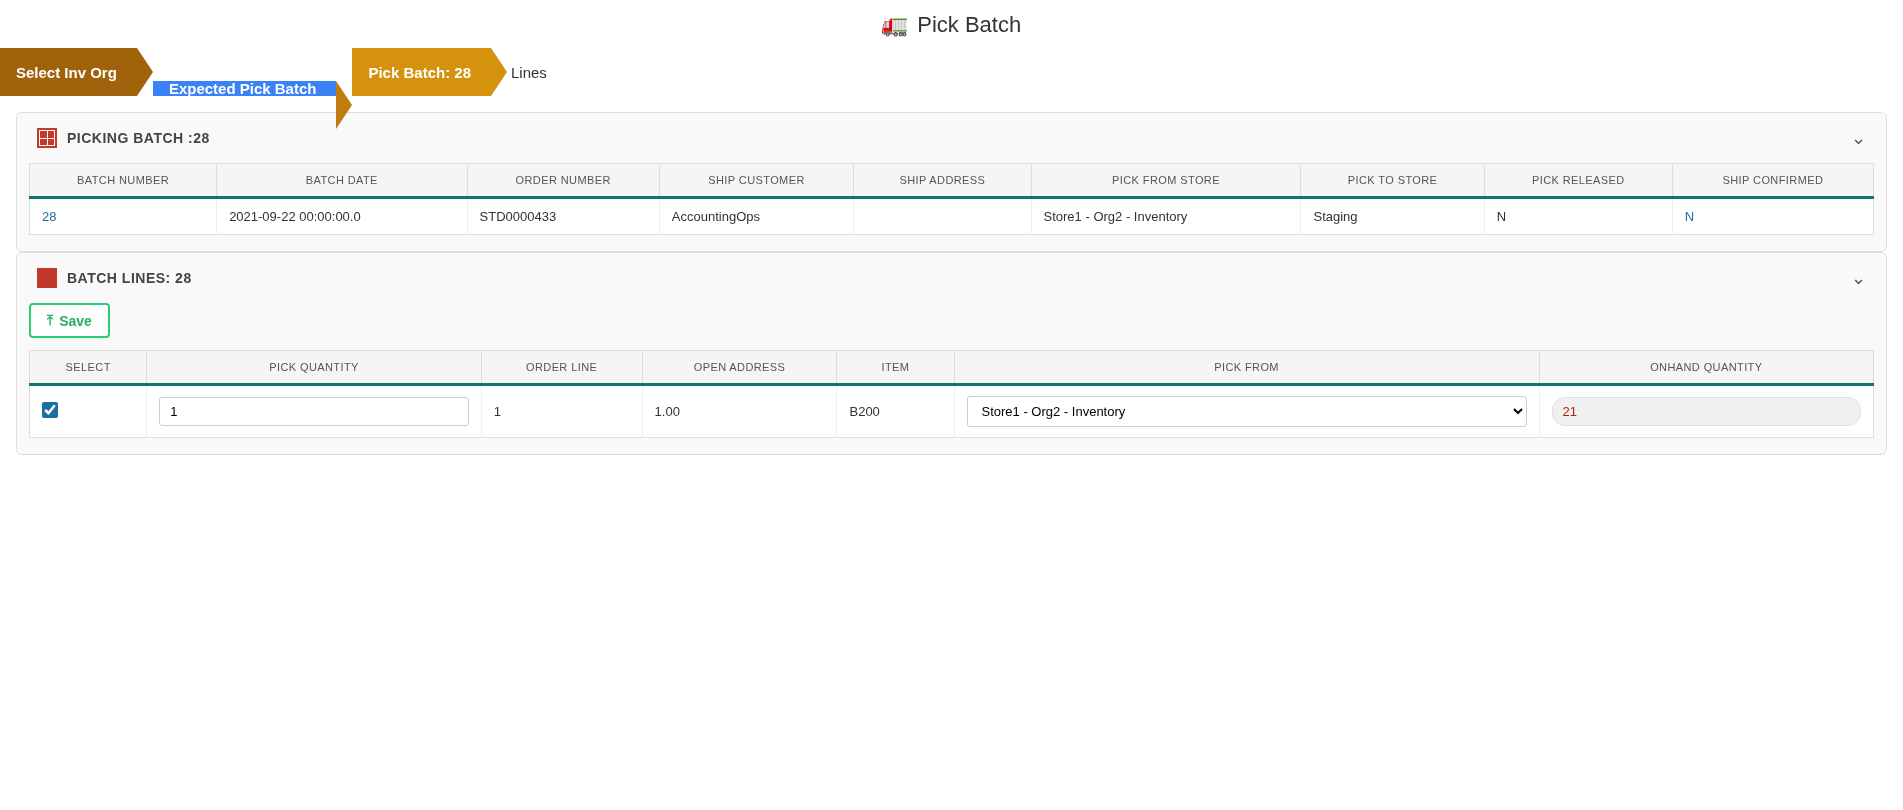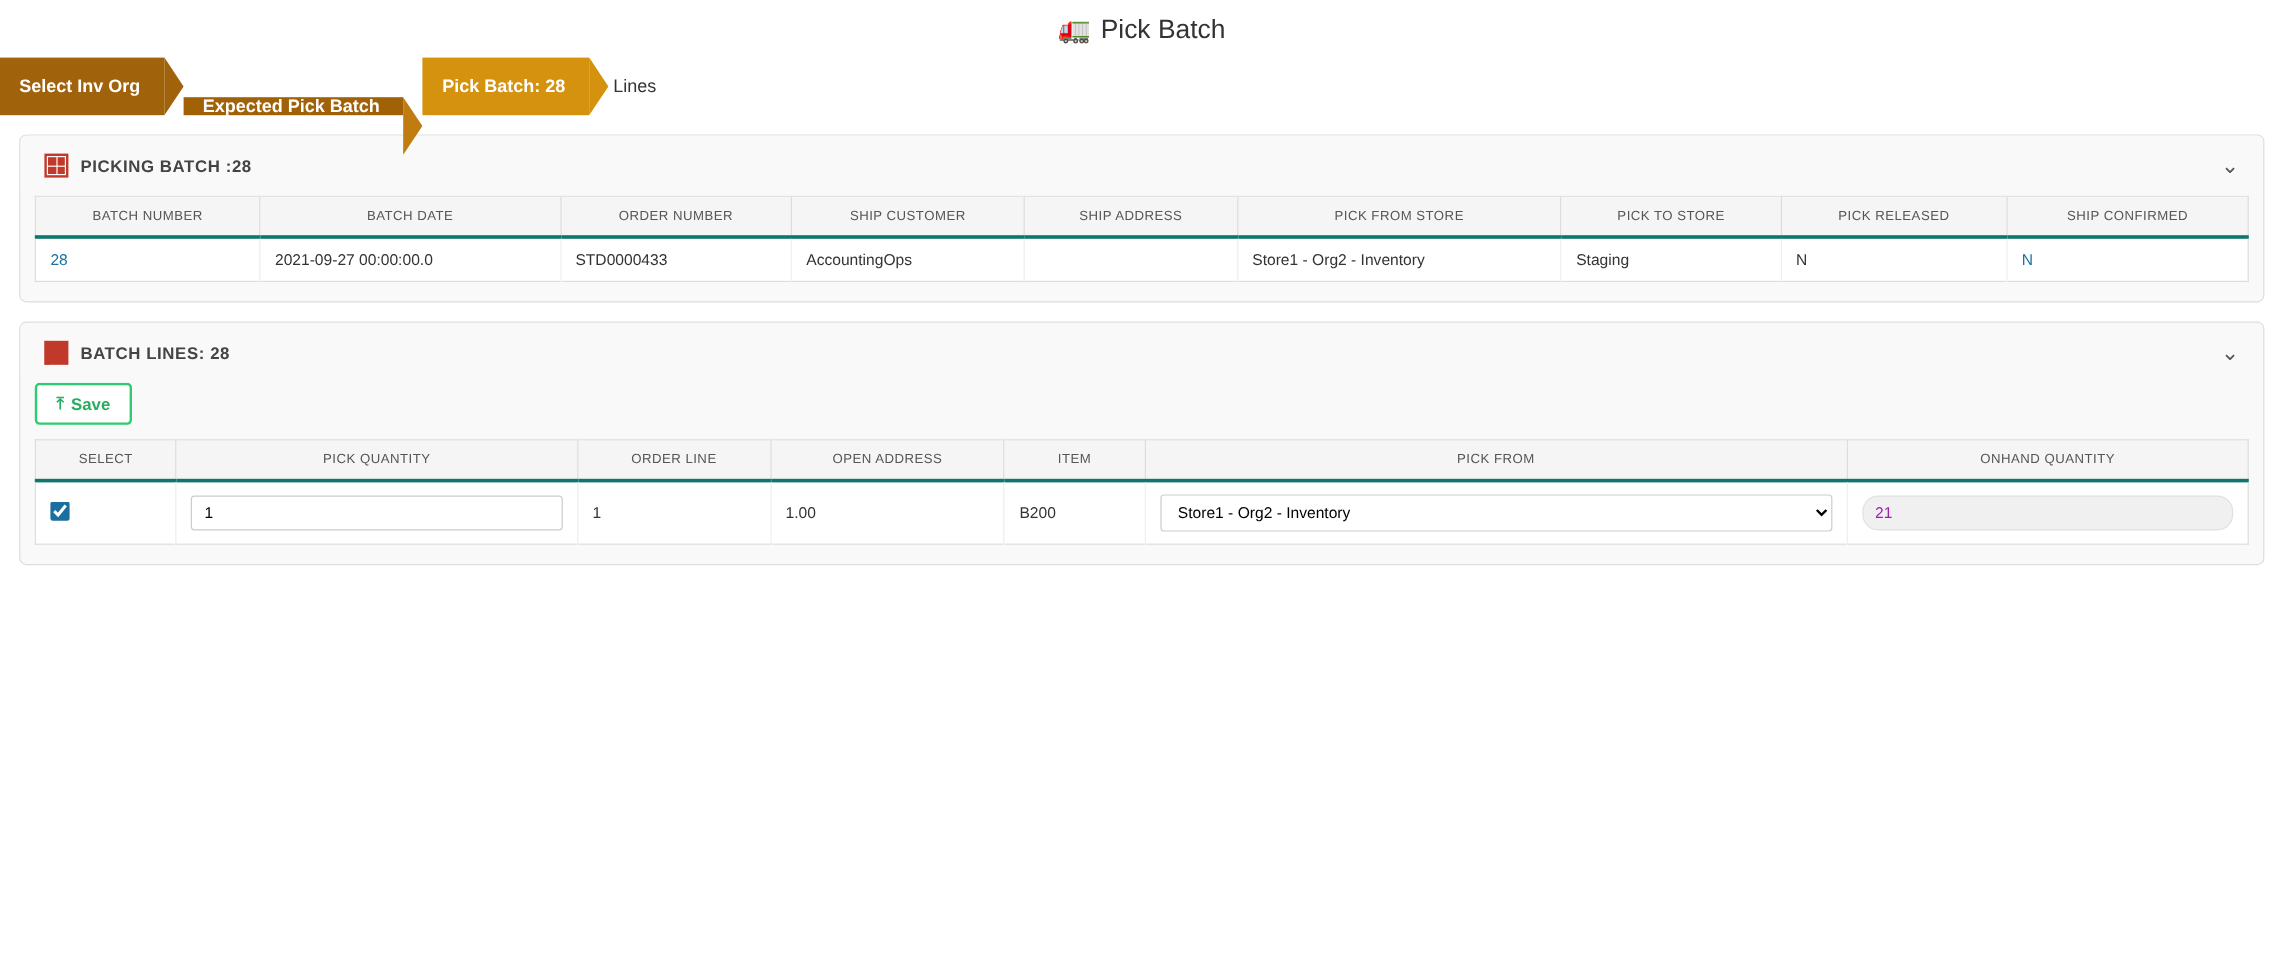--- a/index.html
+++ b/index.html
@@ -34,21 +34,21 @@
       display: flex;
       align-items: center;
       padding: 0 20px 0 16px;
       font-size: 15px;
       font-weight: bold;
       color: #fff;
       position: relative;
       cursor: pointer;
     }
     .breadcrumb-item.step1 { background: #a0620a; }
-    .breadcrumb-item.step2 { background: #a16207; margin-top: 33px; }
+    .breadcrumb-item.step2 { background: #3b82f6; margin-top: 33px; }
     .breadcrumb-item.step3 { background: #d4920e; }
     .breadcrumb-item::after {
       content: '';
       position: absolute;
       right: -16px;
       top: 0;
       width: 0;
       height: 0;
       border-top: 24px solid transparent;
       border-bottom: 24px solid transparent;
@@ -70,21 +70,21 @@
 
     
     .main-content {
       padding: 16px;
     }
 
     
     .card {
       border: 1px solid #ddd;
       border-radius: 6px;
-      margin-bottom: 16px;
+      margin-bottom: 0;
       background: #f9f9f9;
       overflow: hidden;
     }
     .card-header {
       display: flex;
       align-items: center;
       justify-content: space-between;
       padding: 14px 20px;
       background: #f9f9f9;
     }
@@ -196,21 +196,21 @@
       font-size: 13px;
       background: #fff;
     }
     .onhand-input {
       width: 100%;
       padding: 6px 10px;
       border: 1px solid #e0e0e0;
       border-radius: 13px;
       font-size: 13px;
       background: #f0f0f0;
-      color: #a21caf;
+      color: #b91c1c;
     }
     .col-select { width: 60px; }
     .col-pick-qty { width: 200px; }
     .col-order-line { width: 80px; }
     .col-open-qty { width: 100px; }
     .col-item { width: 70px; }
     .col-pick-from { width: 350px; }
     .col-onhand { width: 200px; }
   </style>
 </head>
@@ -265,21 +265,21 @@
             <th>PICK TO STORE</th>
             <th>PICK RELEASED</th>
             <th>SHIP CONFIRMED</th>
           </tr>
         </thead>
         <tbody>
           <tr>
             <td>
               <a class="link-cell">28</a>
             </td>
-            <td>2021-09-27 00:00:00.0</td>
+            <td>2021-09-22 00:00:00.0</td>
             <td>STD0000433</td>
             <td>AccountingOps</td>
             <td></td>
             <td>Store1 - Org2 - Inventory</td>
             <td>Staging</td>
             <td>N</td>
             <td>
               <a class="link-cell">N</a>
             </td>
           </tr>

